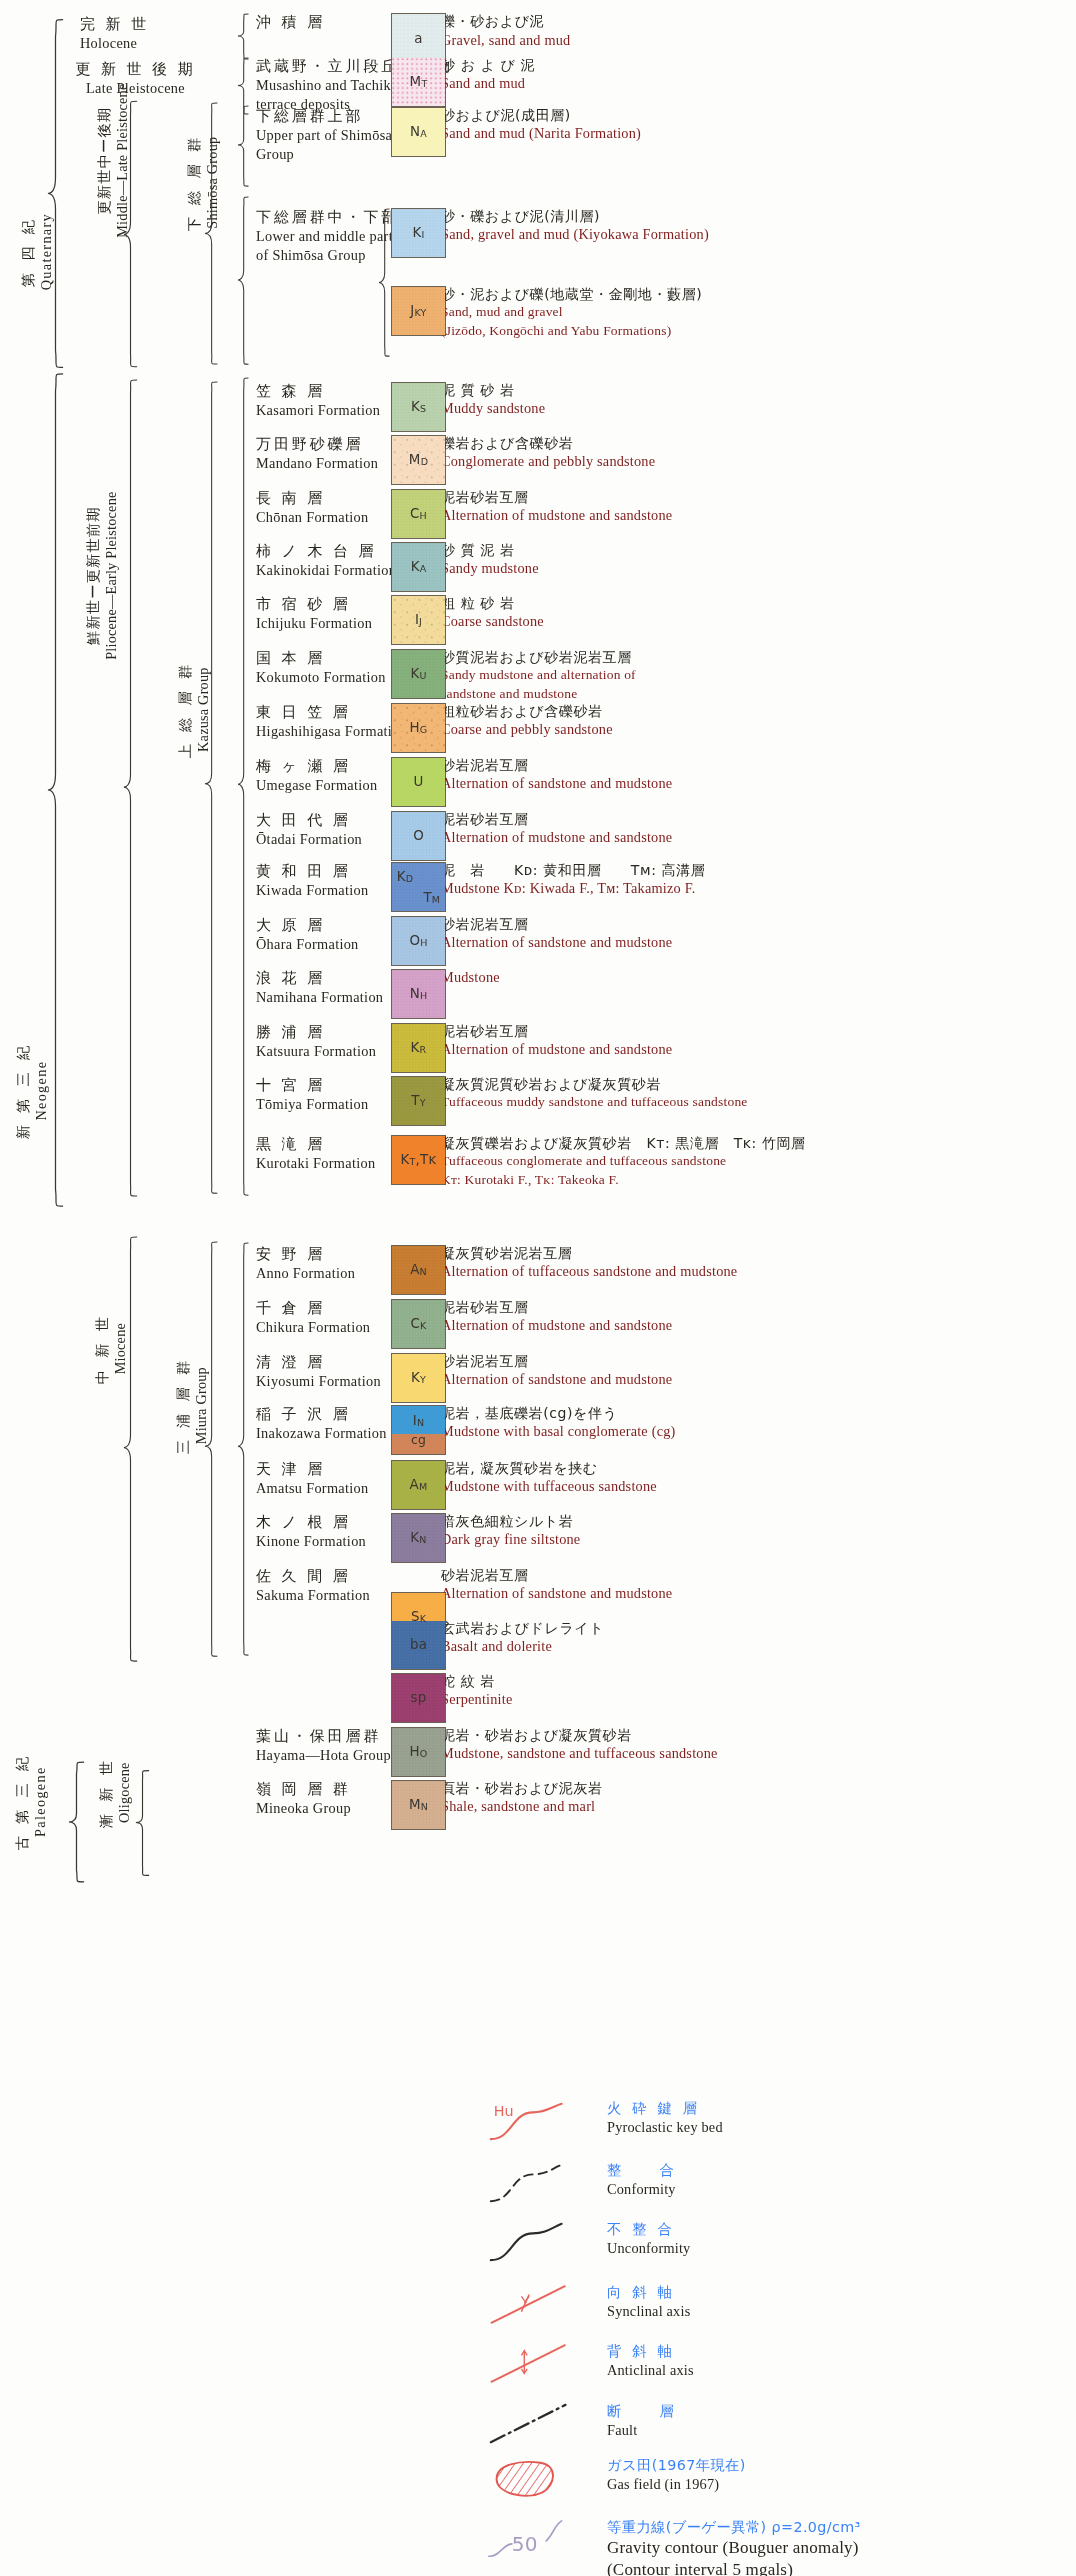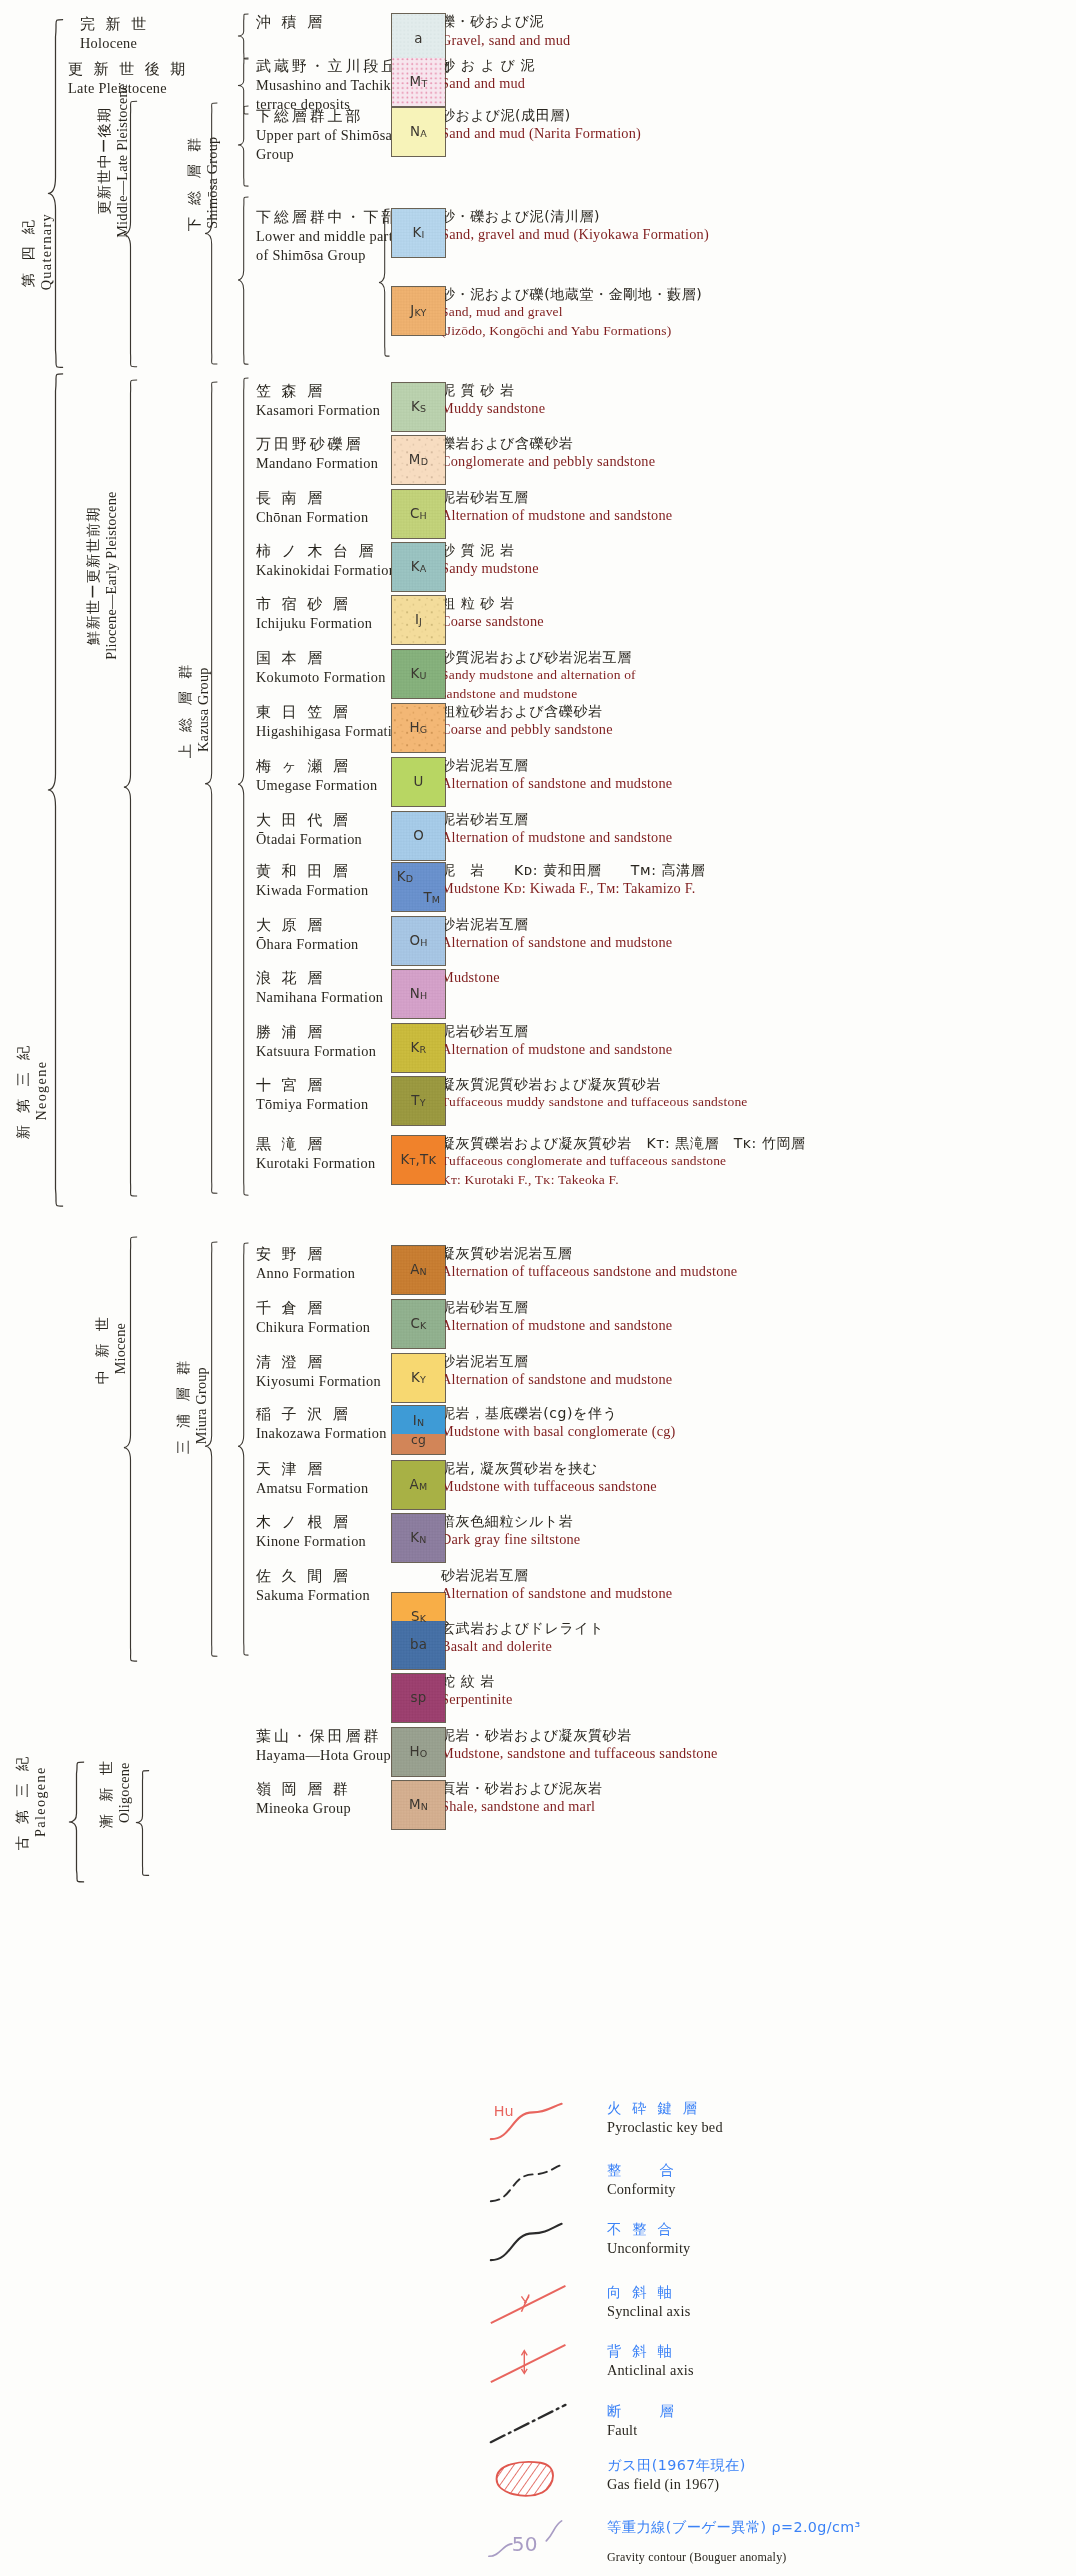--- a/index.html
+++ b/index.html
@@ -120,21 +120,21 @@
   .sym-row { position:absolute; left:0; width:1076px; }
   .sym-art { position:absolute; left:487px; width:110px; height:55px; }
   .sym-txt { position:absolute; left:607px; }
   .s-jp {
     font-family:"DejaVu Sans","Liberation Sans",sans-serif;
     font-size:14.3px; letter-spacing:3.2px; color:#3b82f6; line-height:1.3;
     white-space:nowrap;
   }
   .s-jp.tight { letter-spacing:0.4px; }
   .s-en { font-size:14.3px; color:#29261f; line-height:1.32; white-space:nowrap; letter-spacing:0.2px;}
-  .s-en.small { font-size:12px;margin-top:13px; }
+  .s-en.small { font-size:17px; }
 </style>
 </head>
 <body>
 
 <div id="strat">
 
   <div class="vlabel" style="left:-43px; top:234px; width:162px;">
     <span class="vjp">第 四 紀</span>
     <span class="ven">Quaternary</span>
   </div>
@@ -155,21 +155,21 @@
   </svg>
   <svg class="brace" style="left:67px; top:1760px;" width="19" height="124" viewBox="0 0 20 130">
     <path d="M18 2 C7 2 12 2 10 14 L10 56 C10 63 6 65 2 65 C6 65 10 67 10 74 L10 116 C12 128 7 128 18 128" fill="none" stroke="#3a3630" stroke-width="1.3"></path>
   </svg>
 
   <div style="position:absolute;left:80px;top:15.3px;width:143px;text-align:left;">
     <div class="fm-jp">完 新 世</div>
     <div class="fm-en">Holocene</div>
   </div>
 
-  <div style="position:absolute;left:68px;top:60px;width:167px;text-align:left;">
+  <div style="position:absolute;left:52px;top:60px;width:167px;text-align:center;">
     <div class="fm-jp">更 新 世 後 期</div>
     <div class="fm-en">Late Pleistocene</div>
   </div>
 
   <div class="vlabel" style="left:23px; top:143px; width:181px;">
     <span class="vjp tight">更新世中ー後期</span>
     <span class="ven tight">Middle—Late Pleistocene</span>
   </div>
 
   <div class="vlabel" style="left:-31.5px; top:558px; width:267px;">

